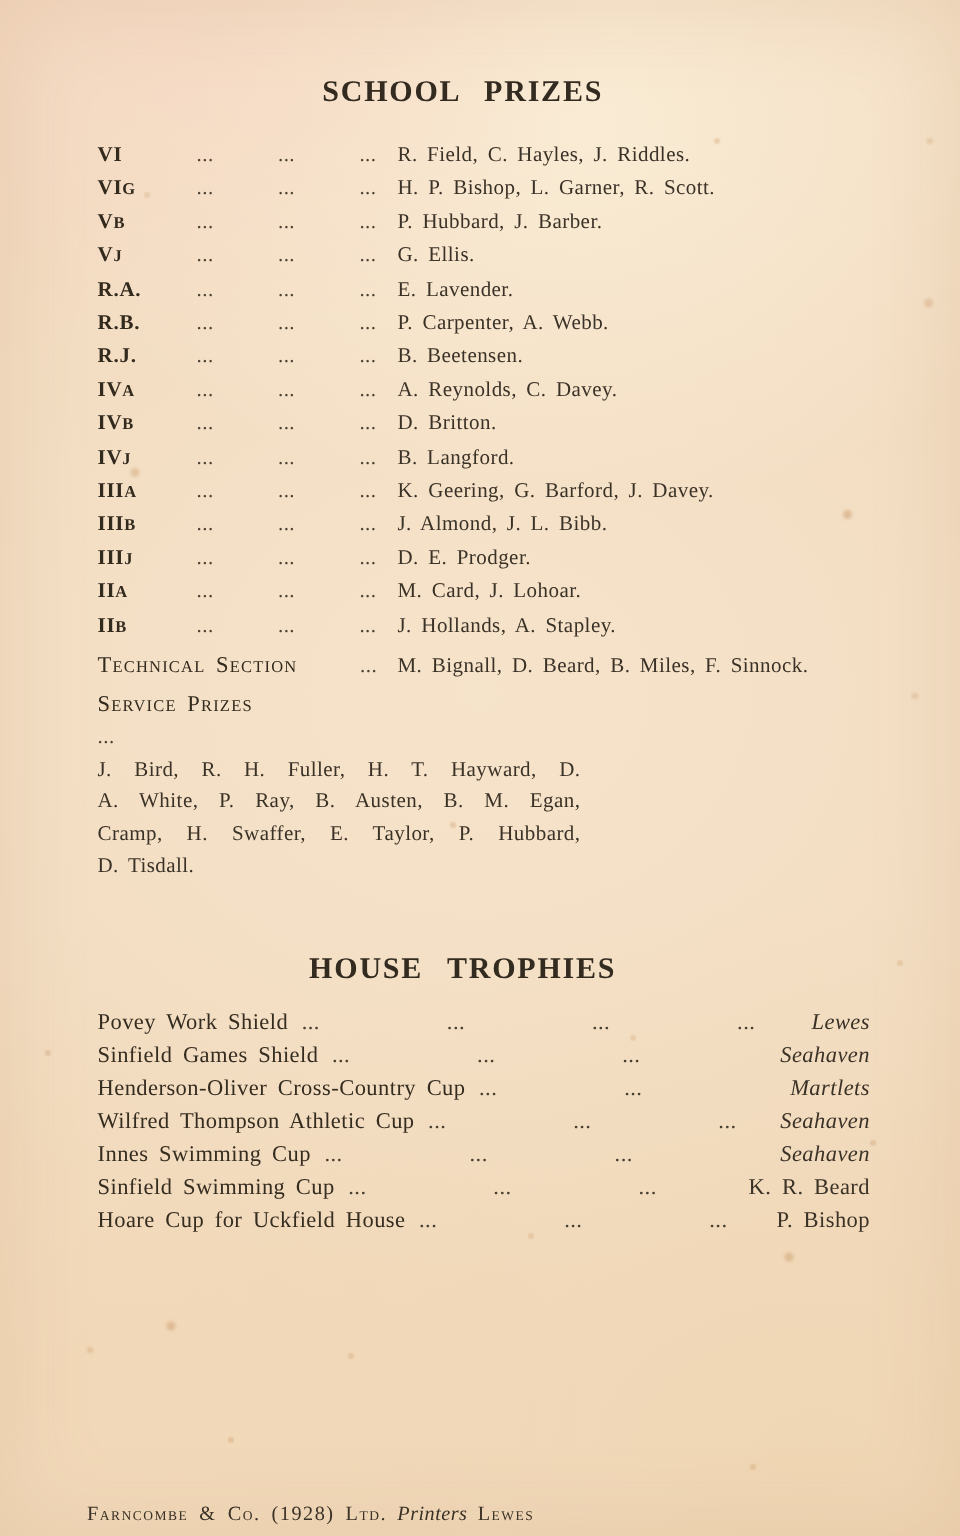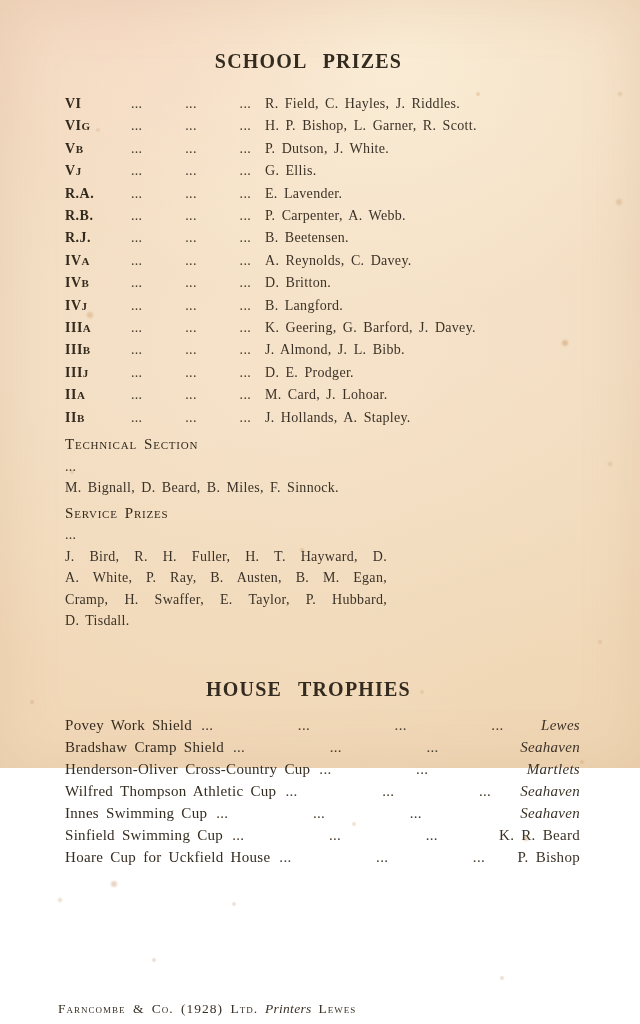--- a/index.html
+++ b/index.html
@@ -2,21 +2,21 @@
 <html><head>
 <meta charset="utf-8">
 <style>
   html,body{margin:0;padding:0;}
   body{
     width:640px;height:1024px;overflow:hidden;
     font-family:"Liberation Serif","DejaVu Serif",serif;
     color:#3b3227;
   }
   .sheet{
-    position:relative;width:640px;height:768px;
+    position:relative;width:640px;height:1024px;
     background:
       radial-gradient(ellipse 420px 300px at 18% 3%, rgba(247,214,196,0.55), rgba(247,214,196,0) 70%),
       radial-gradient(ellipse 500px 340px at 60% 8%, rgba(252,240,218,0.8), rgba(252,240,218,0) 75%),
       radial-gradient(ellipse 600px 500px at 50% 45%, rgba(250,236,212,0.45), rgba(250,236,212,0) 80%),
       radial-gradient(ellipse 700px 500px at 85% 95%, rgba(236,205,160,0.4), rgba(236,205,160,0) 75%),
       radial-gradient(ellipse 500px 400px at 5% 90%, rgba(240,210,170,0.4), rgba(240,210,170,0) 75%),
       #f2dcc1;
     box-shadow: inset 0 0 60px rgba(186,138,92,0.18);
   }
   
@@ -52,21 +52,21 @@
   }
   .prizes{margin-top:20px;}
   .prow{display:flex;align-items:baseline;line-height:21.4px;font-size:14px;letter-spacing:0.3px;word-spacing:2.5px;}
   .form{width:66px;font-weight:bold;flex:none;color:#332a1e;letter-spacing:0.5px;}
   .fsub{font-size:11px;font-weight:bold;}
   .pdots{width:134px;flex:none;display:flex;justify-content:space-between;padding-right:14px;box-sizing:border-box;color:#4a4031;}
   .pnames{flex:1;white-space:nowrap;}
   .prow2{display:flex;align-items:flex-start;line-height:21.5px;font-size:14px;letter-spacing:0.3px;word-spacing:2.5px;}
   .label2{width:175px;flex:none;font-variant:small-caps;font-size:15px;letter-spacing:0.8px;color:#332a1e;}
   .dots2{width:25px;flex:none;color:#4a4031;}
-  .tech{margin-top:5px;flex-direction:column;}
+  .tech{margin-top:5px;}
   .svc{margin-top:4px;flex-direction:column;}
   .svc-par{width:322px;}
   .jline{text-align:justify;text-align-last:justify;}
   .trophies-title{margin-top:46px;}
   .trophies{margin-top:13px;}
   .trow{display:flex;align-items:flex-end;line-height:22px;font-size:15px;letter-spacing:0.3px;word-spacing:3px;}
   .tname{white-space:nowrap;color:#352c20;font-weight:500;}
   .tleader{flex:1;min-width:0;overflow:hidden;white-space:pre;margin:0 14px 0 9px;color:#4a4031;}
   .twinner{white-space:nowrap;text-align:right;}
   .it{font-style:italic;}
@@ -108,21 +108,21 @@
         <span class="pnames">H. P. Bishop, L. Garner, R. Scott.</span>
       </div>
 
       <div class="prow">
         <span class="form"><span>V</span><span class="fsub">B</span></span>
         <span class="pdots">
             <span>...</span>
             <span>...</span>
             <span>...</span>
           </span>
-        <span class="pnames">P. Dutson, J. White.</span>
+        <span class="pnames">P. Hubbard, J. Barber.</span>
       </div>
 
       <div class="prow">
         <span class="form"><span>V</span><span class="fsub">J</span></span>
         <span class="pdots">
             <span>...</span>
             <span>...</span>
             <span>...</span>
           </span>
         <span class="pnames">G. Ellis.</span>
@@ -261,21 +261,21 @@
 
     <div class="trophies">
 
       <div class="trow">
         <span class="tname">Povey Work Shield</span>
         <span class="tleader">...            ...            ...            ...            ...            ...            ...            ...</span>
         <span class="twinner it">Lewes</span>
       </div>
 
       <div class="trow">
-        <span class="tname">Bradshaw Cramp Shield</span>
+        <span class="tname">Sinfield Games Shield</span>
         <span class="tleader">...            ...            ...            ...            ...            ...            ...            ...</span>
         <span class="twinner it">Seahaven</span>
       </div>
 
       <div class="trow">
         <span class="tname">Henderson-Oliver Cross-Country Cup</span>
         <span class="tleader">...            ...            ...            ...            ...            ...            ...            ...</span>
         <span class="twinner it">Martlets</span>
       </div>
 

